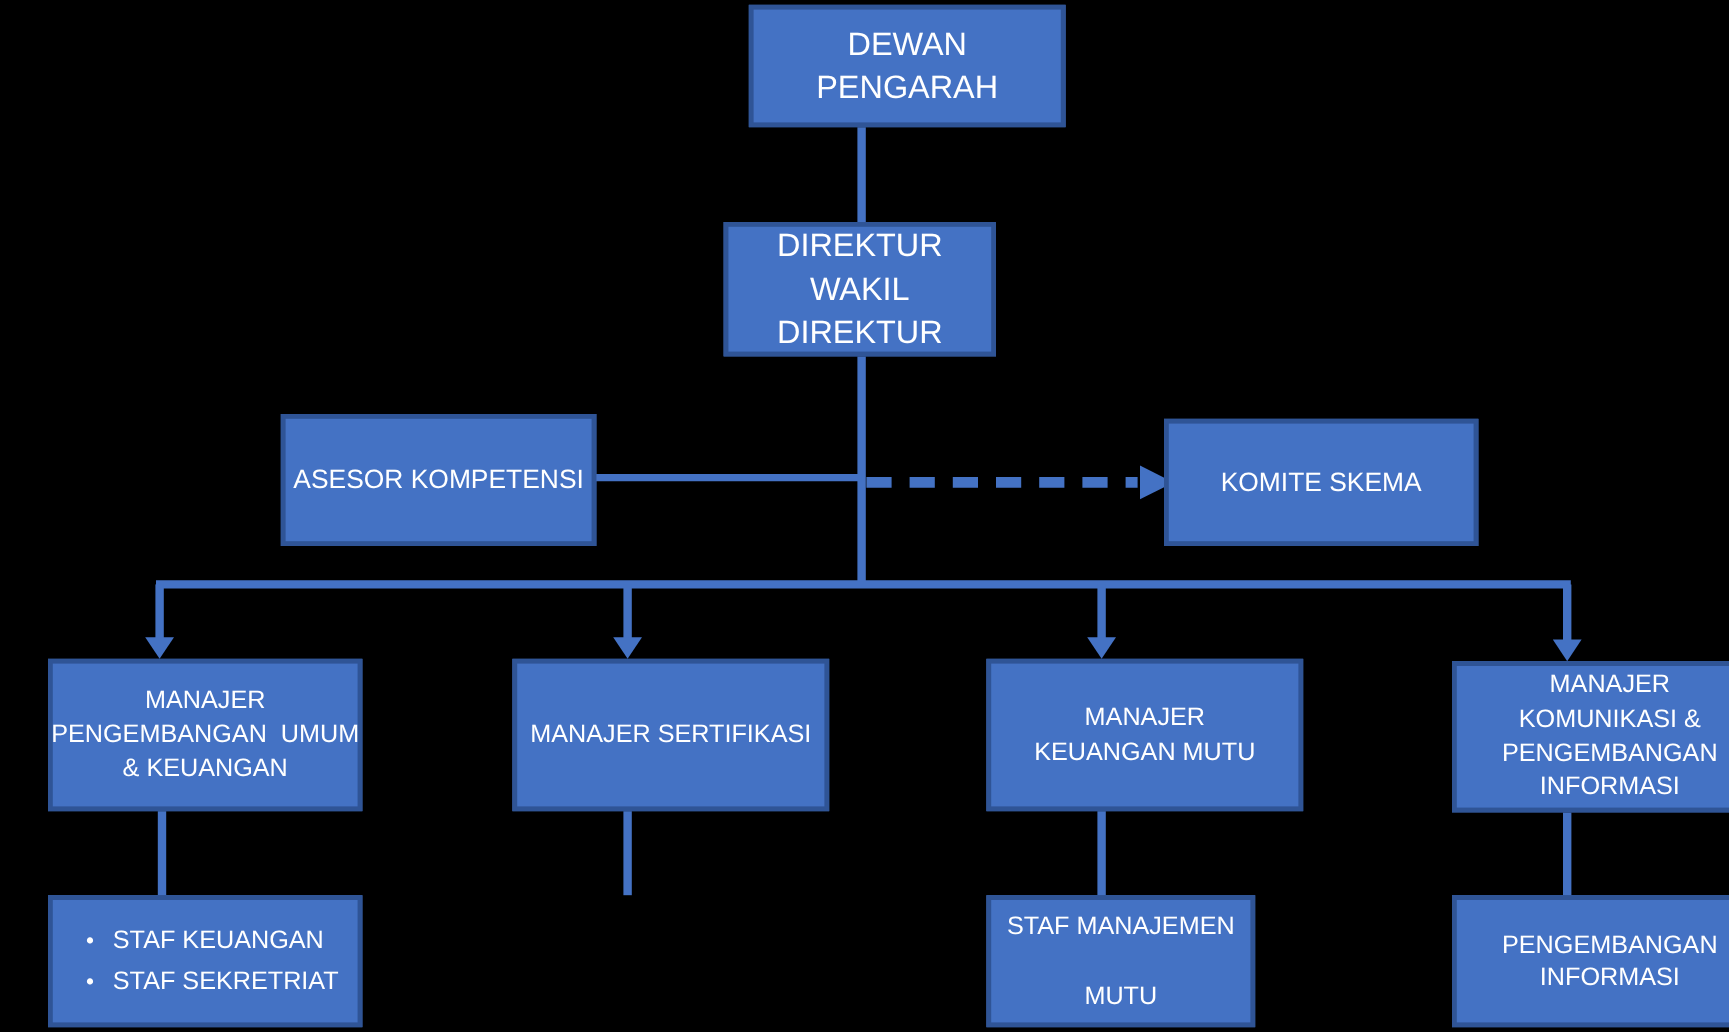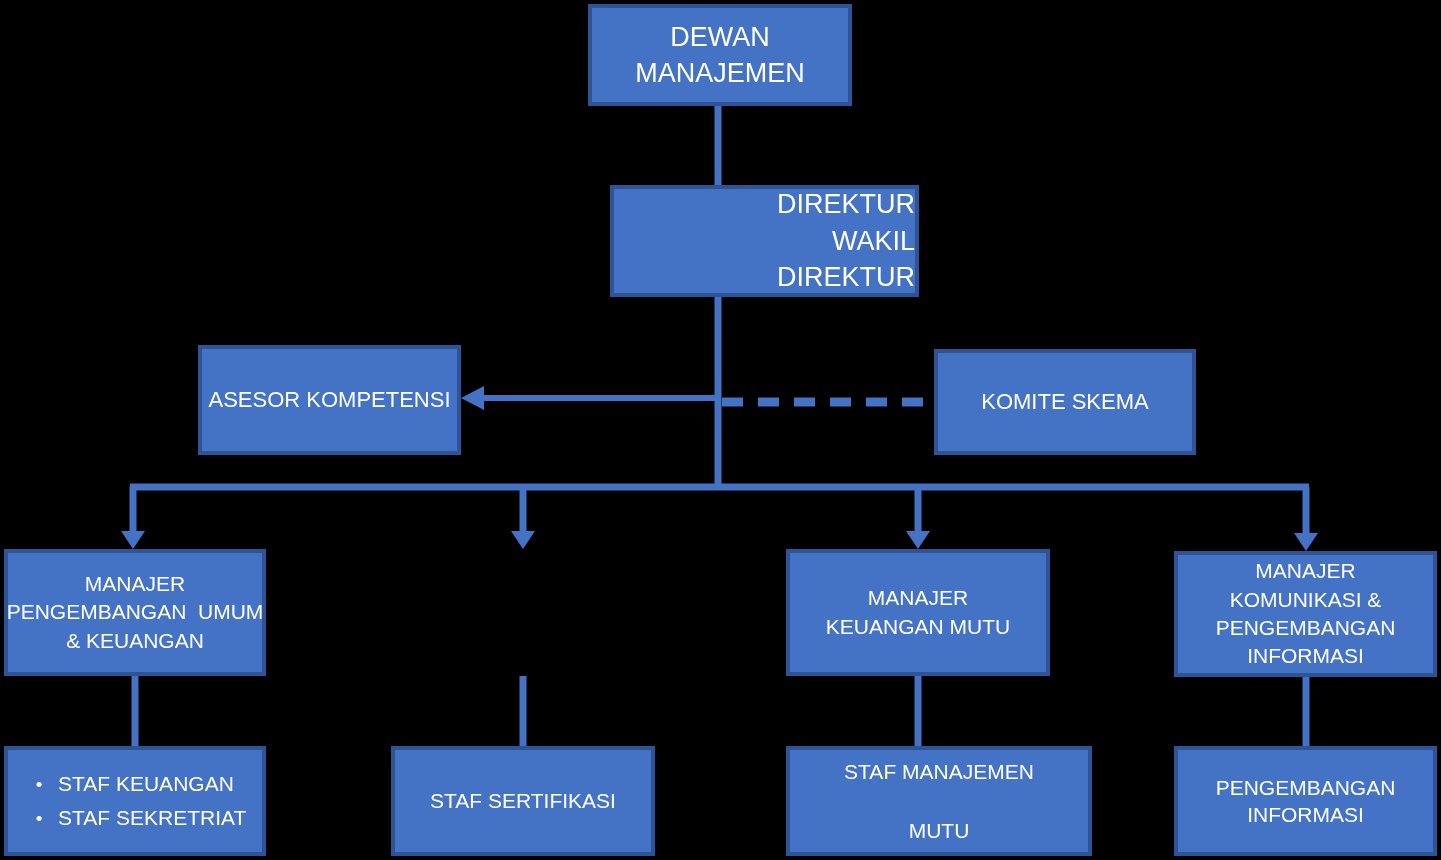--- a/index.html
+++ b/index.html
@@ -20,38 +20,39 @@
     position: absolute;
     box-sizing: border-box;
     background: #4472C4;
     border: 4px solid #2F5496;
     color: #FFFFFF;
     display: flex;
     flex-direction: column;
     align-items: center;
     justify-content: center;
     text-align: center;
+    margin-left: 36px;
   }
   .box-line { white-space: pre; }
   .size-xl { font-size: 27px; line-height: 1.35; }
   .size-md { font-size: 22px; line-height: 1.4; }
   .size-sm { font-size: 21px; line-height: 1.35; }
   .size-st { font-size: 21px; line-height: 1.3; }
   
   .n-dewan    { left: 588px; top: 4px;   width: 264px; height: 102px; }
-  .n-direktur { left: 610px; top: 185px; width: 309px; height: 112px; align-items: flex-end; }
+  .n-direktur { left: 567px; top: 185px; width: 227px; height: 112px; }
   .n-asesor   { left: 198px; top: 345px; width: 263px; height: 110px; text-align: center; }
   .n-komite   { left: 934px; top: 349px; width: 262px; height: 106px; }
   .n-m1 { left: 4px;    top: 549px; width: 262px; height: 127px; }
   .n-m2 { left: 391px;  top: 549px; width: 264px; height: 127px; }
   .n-m3 { left: 786px;  top: 549px; width: 264px; height: 127px; }
   .n-m4 { left: 1174px; top: 551px; width: 263px; height: 126px; }
   .n-s1 { left: 4px;    top: 746px; width: 262px; height: 110px; }
   .n-s2 { left: 391px;  top: 746px; width: 264px; height: 110px; }
-  .n-s3 { left: 786px;  top: 746px; width: 306px; height: 110px; gap: 32px; }
+  .n-s3 { left: 786px;  top: 746px; width: 224px; height: 110px; gap: 32px; }
   .n-s4 { left: 1174px; top: 746px; width: 263px; height: 110px; }
   
   .bullets { align-items: flex-start; justify-content: center; padding-left: 12px; }
   .bullet-row {
     display: flex;
     align-items: baseline;
     font-size: 21px;
     line-height: 1.6;
     white-space: pre;
   }
@@ -88,40 +89,43 @@
 
       <line x1="135" y1="676" x2="135" y2="746" stroke-width="7"></line>
       <line x1="523" y1="676" x2="523" y2="746" stroke-width="7"></line>
       <line x1="918" y1="676" x2="918" y2="746" stroke-width="7"></line>
       <line x1="1306" y1="677" x2="1306" y2="746" stroke-width="7"></line>
     </g>
   </svg>
 
   <div class="node n-dewan size-xl">
     <div class="box-line">DEWAN</div>
-    <div class="box-line">MANAJEMEN</div>
+    <div class="box-line">PENGARAH</div>
   </div>
 
   <div class="node n-direktur size-xl">
     <div class="box-line">DIREKTUR</div>
     <div class="box-line">WAKIL</div>
     <div class="box-line">DIREKTUR</div>
   </div>
 
   <div class="node n-asesor size-md">
     <div class="box-line">ASESOR KOMPETENSI</div>
   </div>
   <div class="node n-komite size-md">
     <div class="box-line">KOMITE SKEMA</div>
   </div>
 
   <div class="node n-m1 size-sm">
     <div class="box-line">MANAJER</div>
     <div class="box-line">PENGEMBANGAN  UMUM</div>
     <div class="box-line">&amp; KEUANGAN</div>
+  </div>
+  <div class="node n-m2 size-sm">
+    <div class="box-line">MANAJER SERTIFIKASI</div>
   </div>
   <div class="node n-m3 size-sm">
     <div class="box-line">MANAJER</div>
     <div class="box-line">KEUANGAN MUTU</div>
   </div>
   <div class="node n-m4 size-sm">
     <div class="box-line">MANAJER</div>
     <div class="box-line">KOMUNIKASI &amp;</div>
     <div class="box-line">PENGEMBANGAN</div>
     <div class="box-line">INFORMASI</div>
@@ -130,23 +134,20 @@
   <div class="node n-s1 bullets">
     <div class="bullet-row">
       <span class="bullet-glyph">•</span>
       <span class="box-line">STAF KEUANGAN</span>
     </div>
     <div class="bullet-row">
       <span class="bullet-glyph">•</span>
       <span class="box-line">STAF SEKRETRIAT</span>
     </div>
   </div>
-  <div class="node n-s2 size-st">
-    <div class="box-line">STAF SERTIFIKASI</div>
-  </div>
   <div class="node n-s3 size-st">
     <div class="box-line">STAF MANAJEMEN</div>
     <div class="box-line">MUTU</div>
   </div>
   <div class="node n-s4 size-st">
     <div class="box-line">PENGEMBANGAN</div>
     <div class="box-line">INFORMASI</div>
   </div>
 
 </div>

